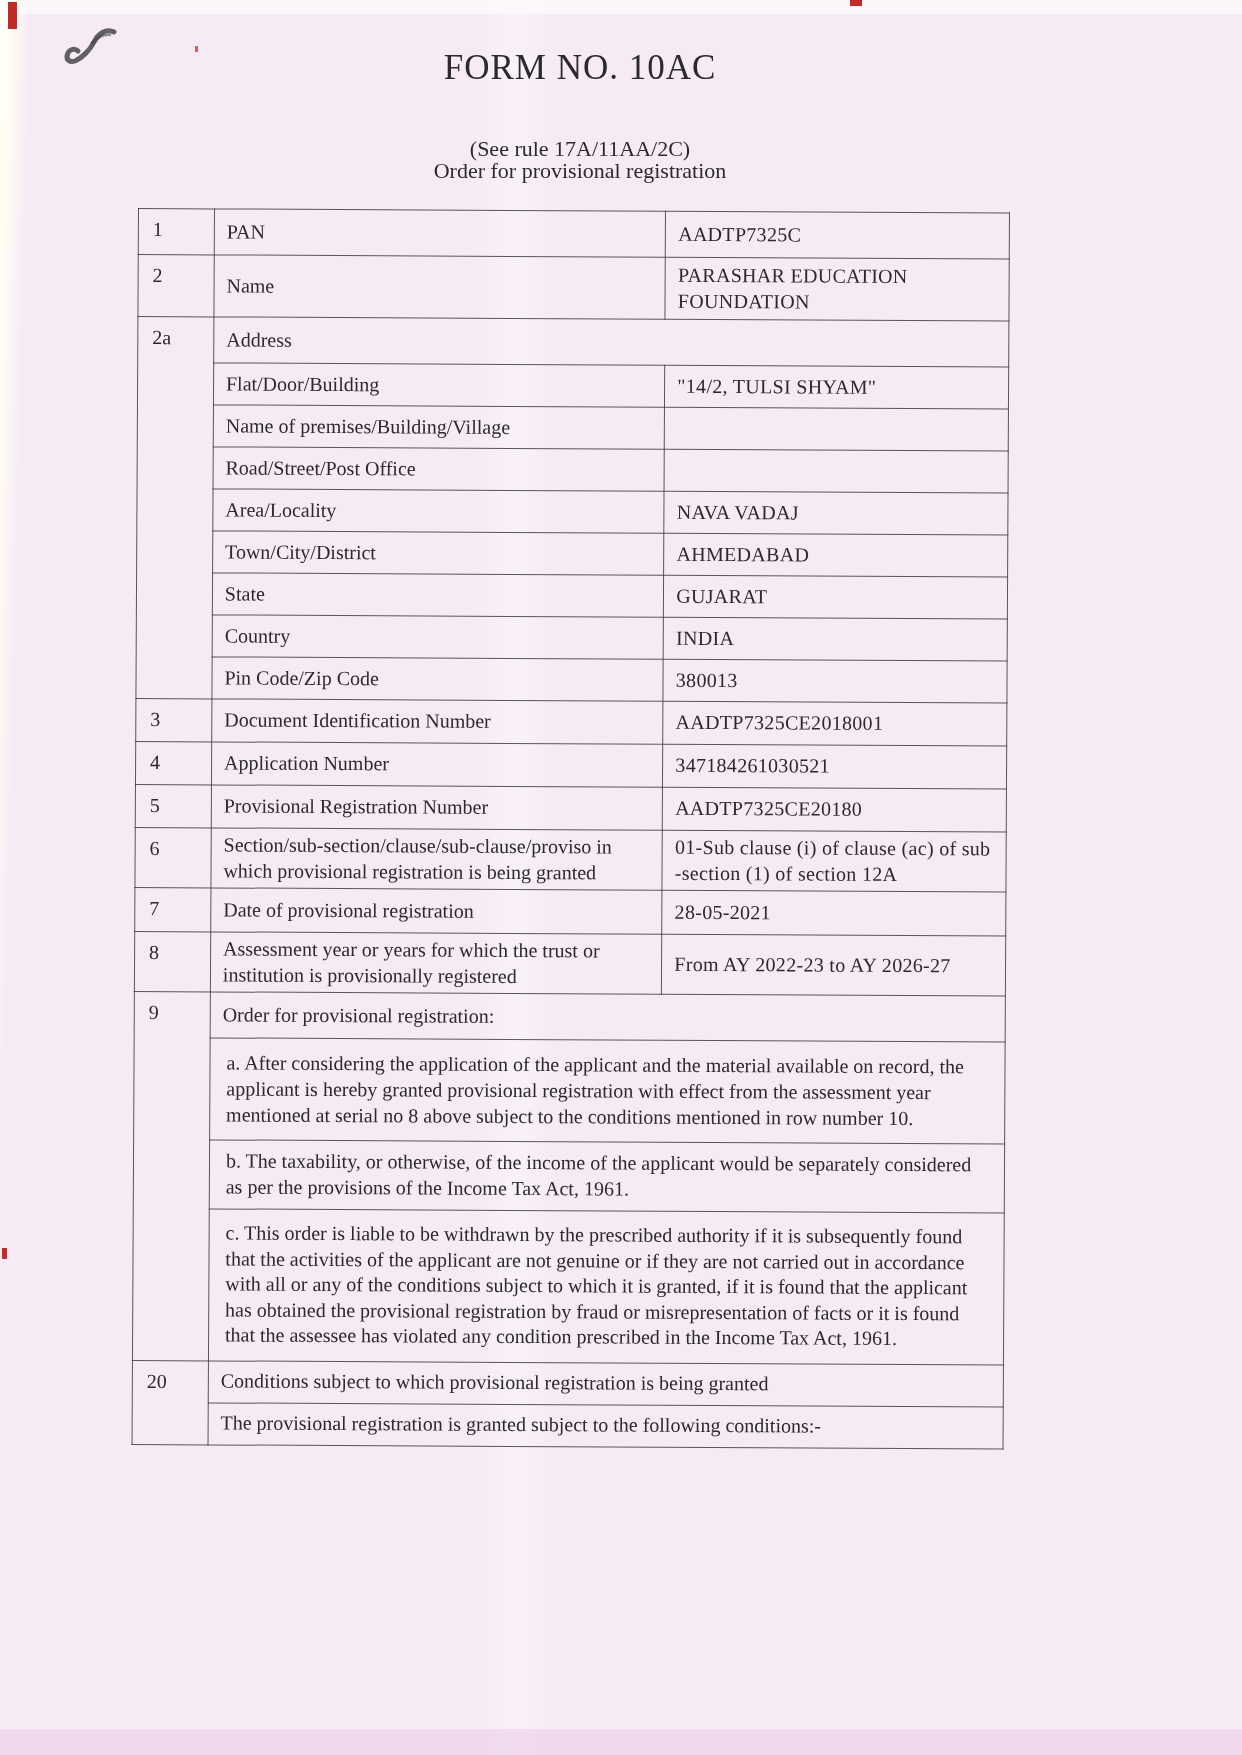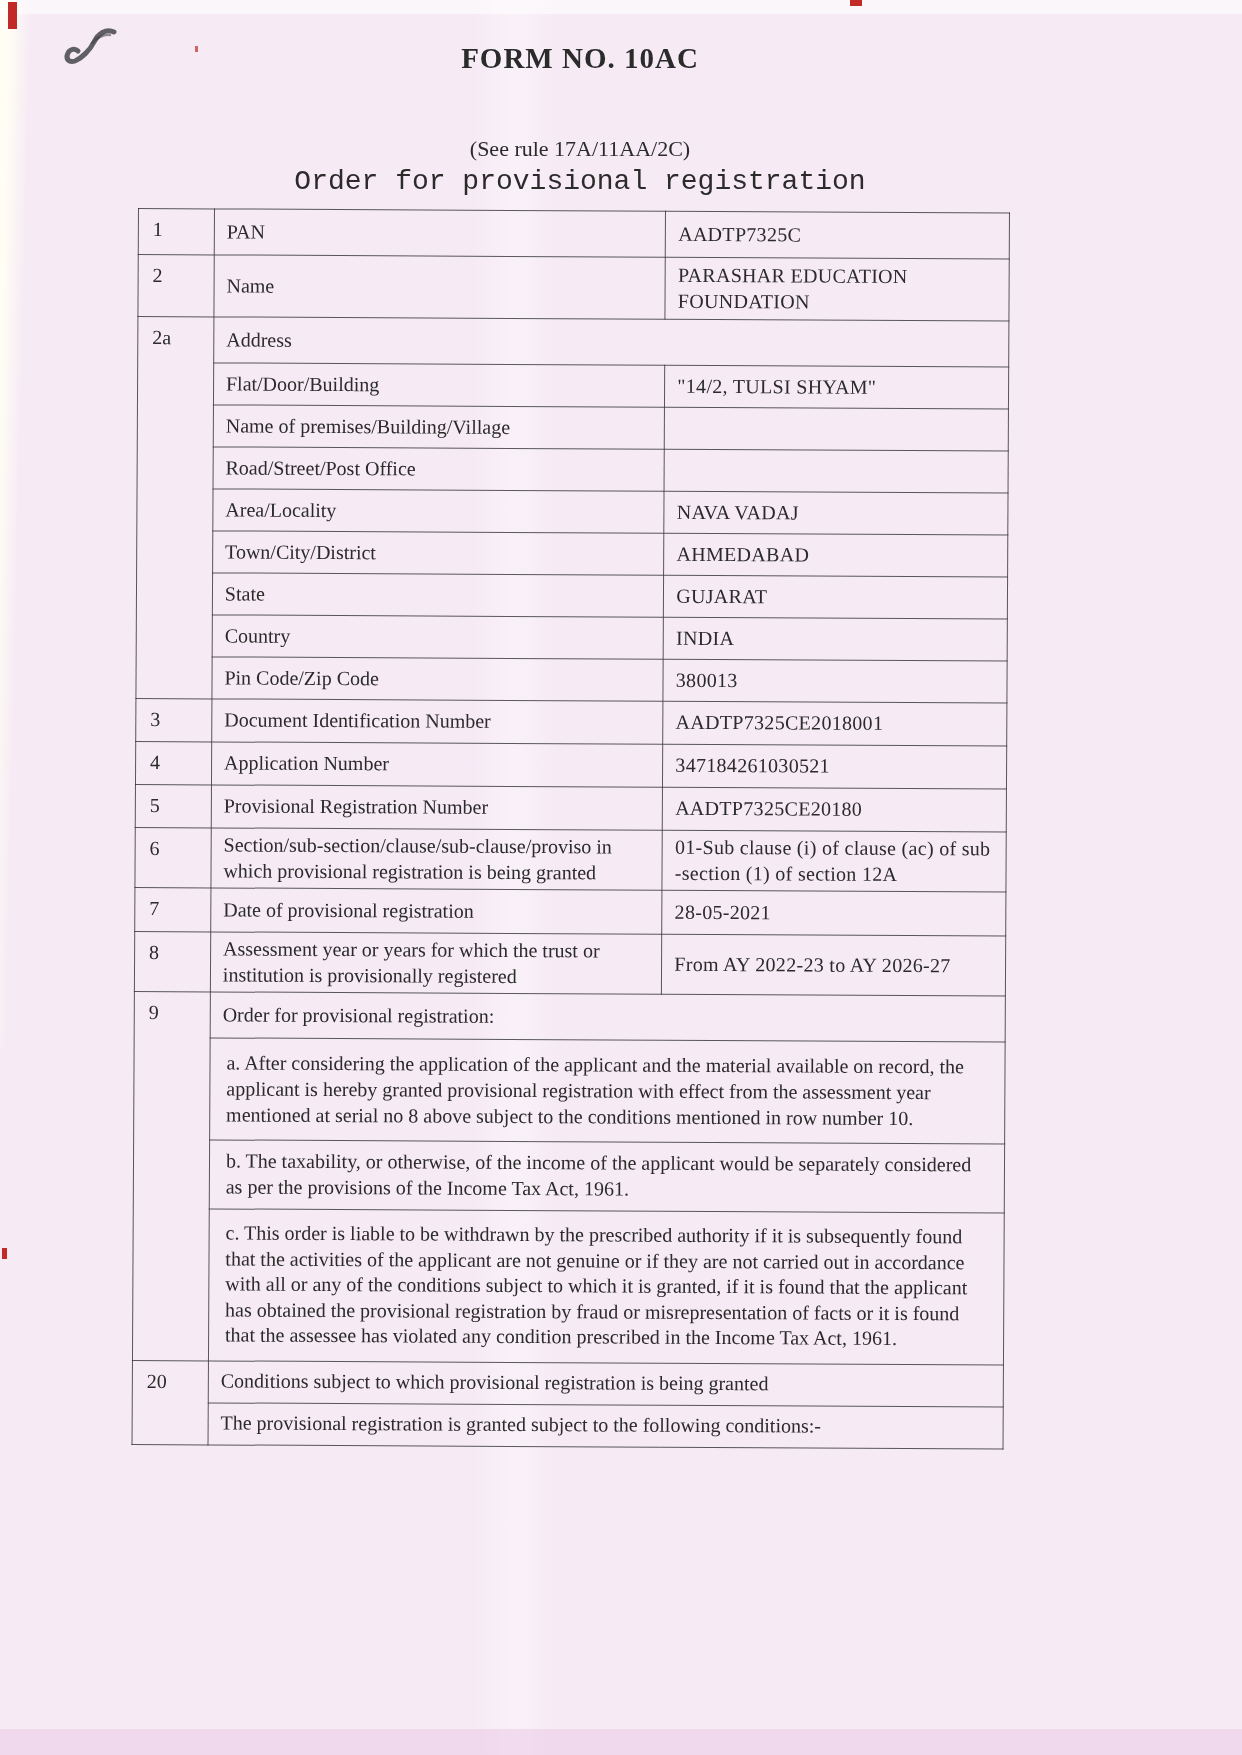--- a/index.html
+++ b/index.html
@@ -20,23 +20,23 @@
   }
   .scan-crease{
     position:absolute;top:0;left:470px;width:90px;height:1755px;
     background:linear-gradient(to right,rgba(255,255,255,0),rgba(255,255,255,.35),rgba(255,255,255,0));
   }
   .scan-bottom{position:absolute;left:0;bottom:0;width:1242px;height:26px;background:rgba(236,205,232,.6);}
   .red-bar{position:absolute;background:#c22a28;}
   .pen-mark{position:absolute;left:62px;top:26px;}
   
   .head-block{position:absolute;left:0;top:0;width:1160px;text-align:center;}
-  .form-title{position:absolute;top:42px;width:100%;font-size:29px;font-weight:bold;letter-spacing:1px;}
+  .form-title{position:absolute;top:48px;width:100%;font-size:35px;font-weight:normal;letter-spacing:1px;}
   .rule-ref{position:absolute;top:136px;width:100%;font-size:22px;}
-  .order-head{position:absolute;top:166px;width:100%;font-size:28px;font-family:Liberation Mono, monospace;}
+  .order-head{position:absolute;top:158px;width:100%;font-size:22px;}
   
   .doc-table{
     position:absolute;left:138px;top:208px;width:872px;
     border-collapse:collapse;
     transform:rotate(0.3deg);transform-origin:top left;
   }
   .doc-table td{
     border:1.5px solid rgba(45,45,45,.78);
     font-size:20px;
     padding:4px 12px;

